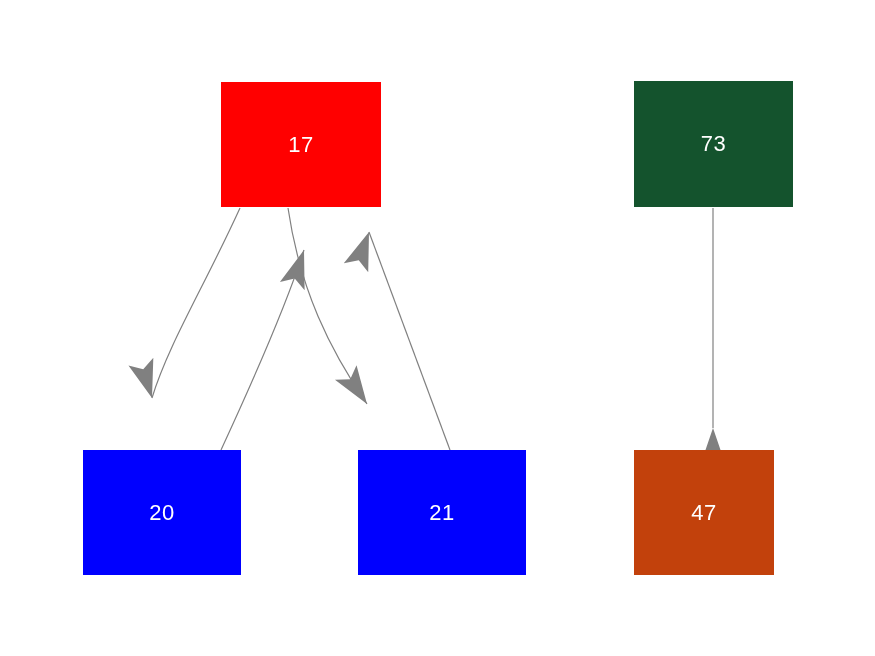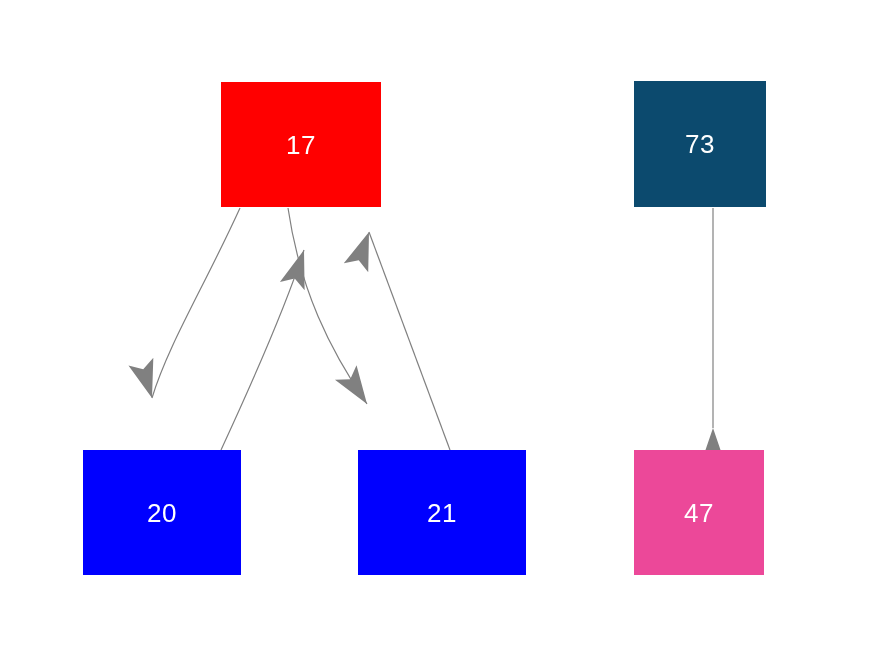--- a/index.html
+++ b/index.html
@@ -29,21 +29,21 @@
   .graph-node {
     position: absolute;
     box-sizing: border-box;
     display: flex;
     align-items: center;
     justify-content: center;
   }
   .node-label {
     color: #ffffff;
     font-family: "Liberation Sans", sans-serif;
-    font-size: 26px;
+    font-size: 22px;
     line-height: 1;
     letter-spacing: 0.5px;
     user-select: none;
   }
 </style>
 </head>
 <body>
 
 <div id="graph-canvas">
 
@@ -57,29 +57,29 @@
       <path d="M 450,450 C 420,370 390,290 369,232" fill="none" stroke="#808080" stroke-width="1.2"></path>
       <polygon points="0,0 -13,-38 0,-30 13,-38" fill="#808080" transform="translate(369,232) rotate(-160)"></polygon>
       <path d="M 713,208 L 713,428" fill="none" stroke="#808080" stroke-width="1.2"></path>
       <polygon points="0,0 -13,-38 0,-30 13,-38" fill="#808080" transform="translate(713,428) rotate(-180)"></polygon>
     </svg>
 
   <div class="graph-node" style="left: 221px; top: 82px; width: 160px; height: 125px; background: rgb(255, 0, 0);">
     <span class="node-label">17</span>
   </div>
 
-  <div class="graph-node" style="left: 634px; top: 81px; width: 132px; height: 126px; background: #0c4a6e;">
+  <div class="graph-node" style="left: 634px; top: 81px; width: 159px; height: 126px; background: #14532d;">
     <span class="node-label">73</span>
   </div>
 
   <div class="graph-node" style="left: 83px; top: 450px; width: 158px; height: 125px; background: rgb(0, 0, 255);">
     <span class="node-label">20</span>
   </div>
 
   <div class="graph-node" style="left: 358px; top: 450px; width: 168px; height: 125px; background: rgb(0, 0, 255);">
     <span class="node-label">21</span>
   </div>
 
-  <div class="graph-node" style="left: 634px; top: 450px; width: 130px; height: 125px; background: #ec4899;">
+  <div class="graph-node" style="left: 634px; top: 450px; width: 140px; height: 125px; background: #c2410c;">
     <span class="node-label">47</span>
   </div>
 
 </div>
 
 </body></html>

